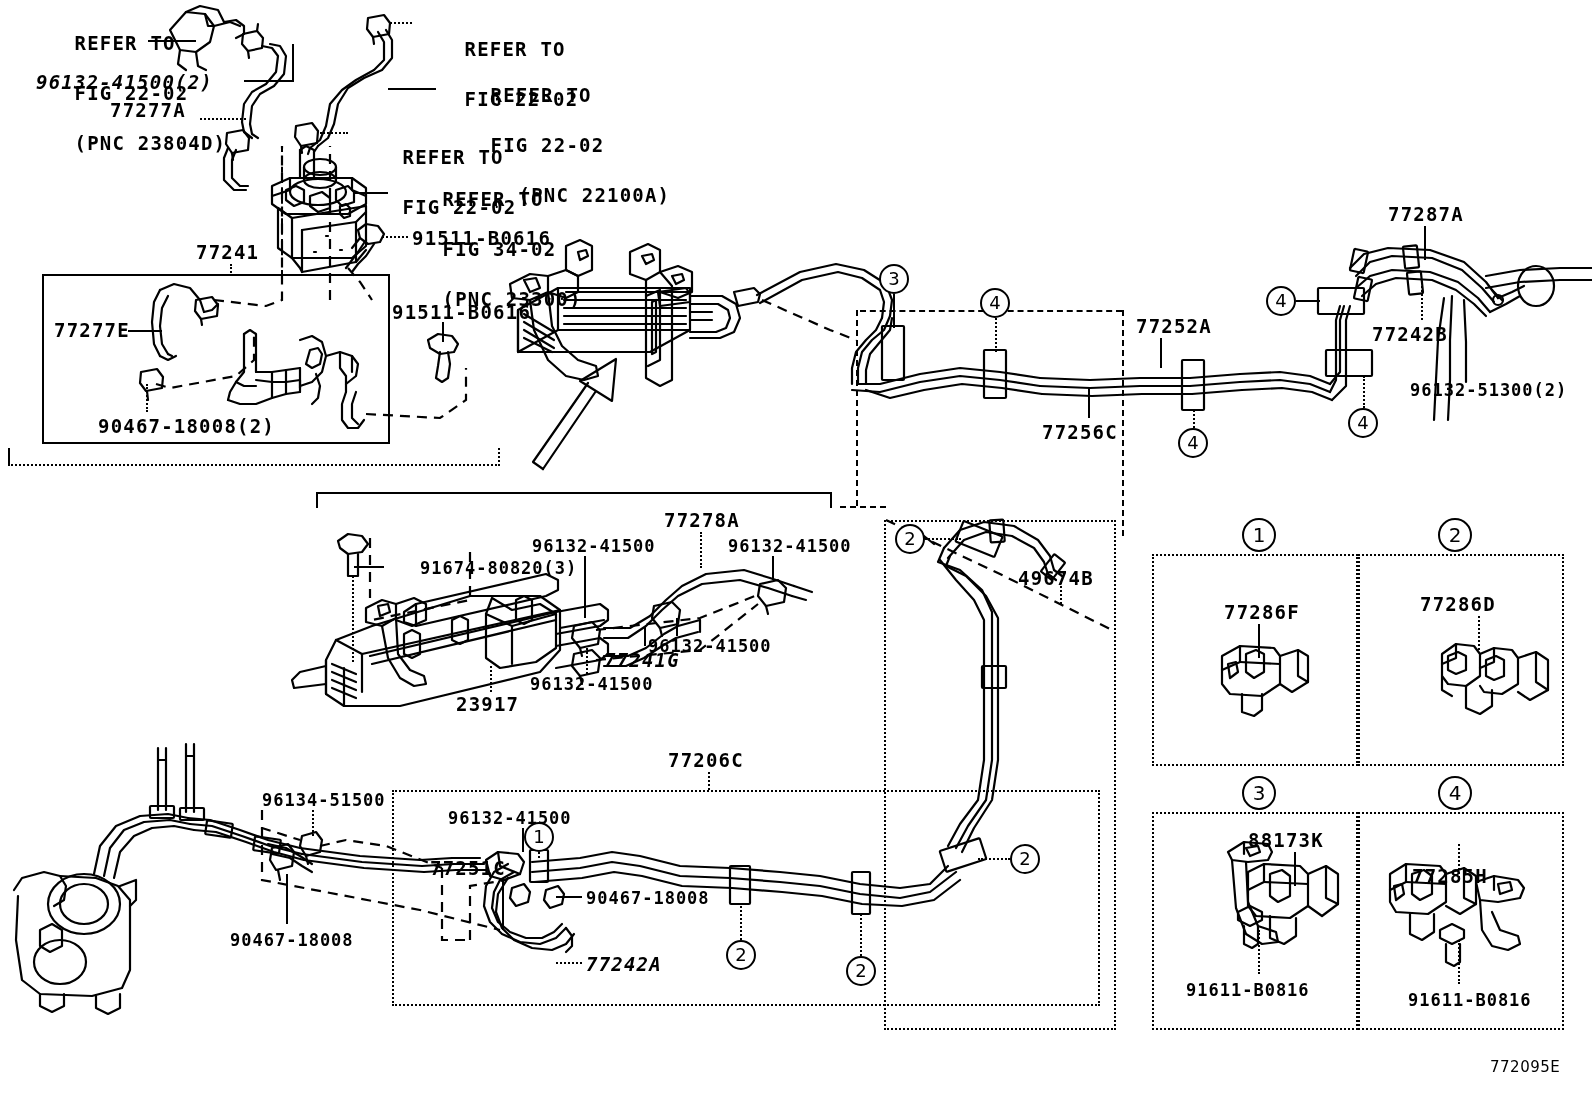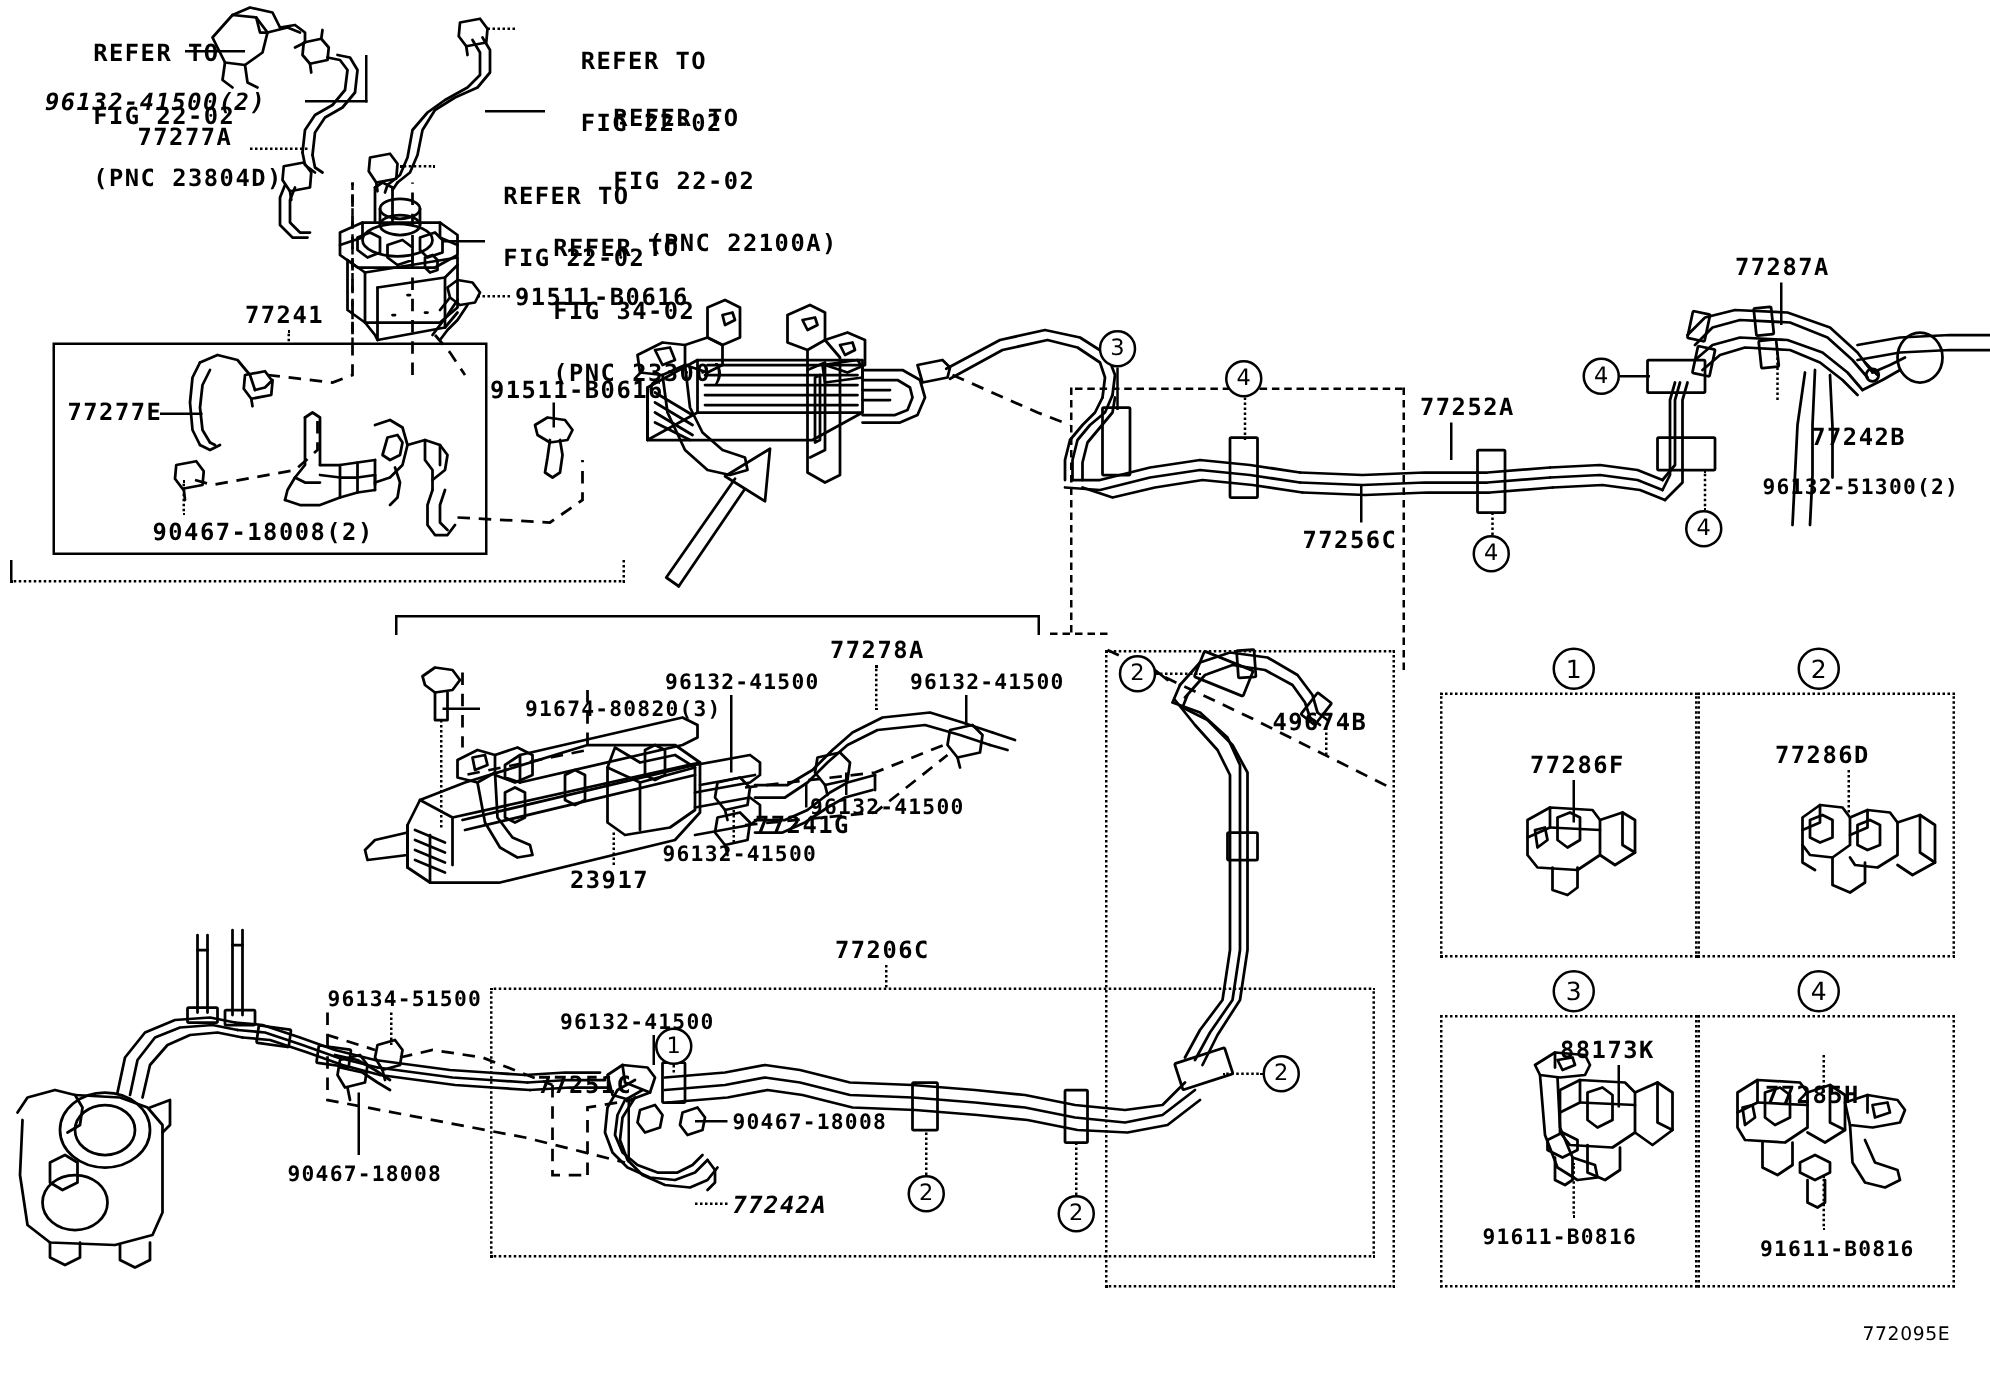--- a/index.html
+++ b/index.html
@@ -533,33 +533,33 @@
 
   <div class="lbl" style="left:196px;top:240px;">77241</div>
   <div class="dot-v" style="left:230px;top:264px;height:12px;"></div>
 
   <div class="lbl" style="left:54px;top:318px;">77277E</div>
   <div class="ln hln" style="left:128px;top:330px;width:34px;"></div>
 
   <div class="lbl" style="left:392px;top:300px;">91511-B0616</div>
   <div class="ln vln" style="left:442px;top:322px;height:20px;"></div>
 
-  <div class="lbl" style="left:98px;top:414px;margin-left:24px;">90467-18008(2)</div>
+  <div class="lbl" style="left:98px;top:414px;">90467-18008(2)</div>
   <div class="dot-v" style="left:146px;top:384px;height:28px;"></div>
 
   <div class="lbl" style="left:1136px;top:314px;">77252A</div>
   <div class="ln vln" style="left:1160px;top:338px;height:30px;"></div>
 
   <div class="lbl" style="left:1042px;top:420px;">77256C</div>
   <div class="ln vln" style="left:1088px;top:388px;height:30px;"></div>
 
   <div class="lbl" style="left:1388px;top:202px;">77287A</div>
   <div class="ln vln" style="left:1424px;top:226px;height:34px;"></div>
 
-  <div class="lbl" style="left:1449px;top:322px;margin-top:16px;">77242B</div>
+  <div class="lbl" style="left:1372px;top:322px;">77242B</div>
   <div class="dot-v" style="left:1421px;top:282px;height:38px;"></div>
 
   <div class="lbl sm" style="left:1410px;top:378px;">96132-51300(2)</div>
 
   <div class="lbl" style="left:664px;top:508px;">77278A</div>
   <div class="dot-v" style="left:700px;top:532px;height:36px;"></div>
 
   <div class="lbl sm" style="left:532px;top:534px;">96132-41500</div>
   <div class="ln vln" style="left:584px;top:556px;height:62px;"></div>
 
@@ -569,21 +569,21 @@
   <div class="lbl sm" style="left:648px;top:634px;">96132-41500</div>
   <div class="ln" style="left:676px;top:618px;width:2px;height:18px;"></div>
 
   <div class="lbl sm" style="left:530px;top:672px;">96132-41500</div>
   <div class="dot-v" style="left:586px;top:648px;height:26px;"></div>
 
   <div class="lbl sm" style="left:388px;top:556px;margin-left:32px;">91674-80820(3)</div>
   <div class="ln hln" style="left:354px;top:566px;width:30px;"></div>
   <div class="dot-v" style="left:352px;top:576px;height:86px;"></div>
 
-  <div class="lbl" style="left:604px;top:648px;">77241G</div>
+  <div class="lbl" style="left:604px;top:648px;font-style:italic;">77241G</div>
   <div class="ln vln" style="left:644px;top:626px;height:20px;"></div>
 
   <div class="lbl" style="left:456px;top:692px;">23917</div>
   <div class="dot-v" style="left:490px;top:666px;height:26px;"></div>
 
   <div class="lbl" style="left:1018px;top:566px;">49674B</div>
   <div class="dot-v" style="left:1060px;top:582px;height:22px;"></div>
 
   <div class="lbl" style="left:668px;top:748px;">77206C</div>
   <div class="dot-v" style="left:708px;top:772px;height:18px;"></div>

